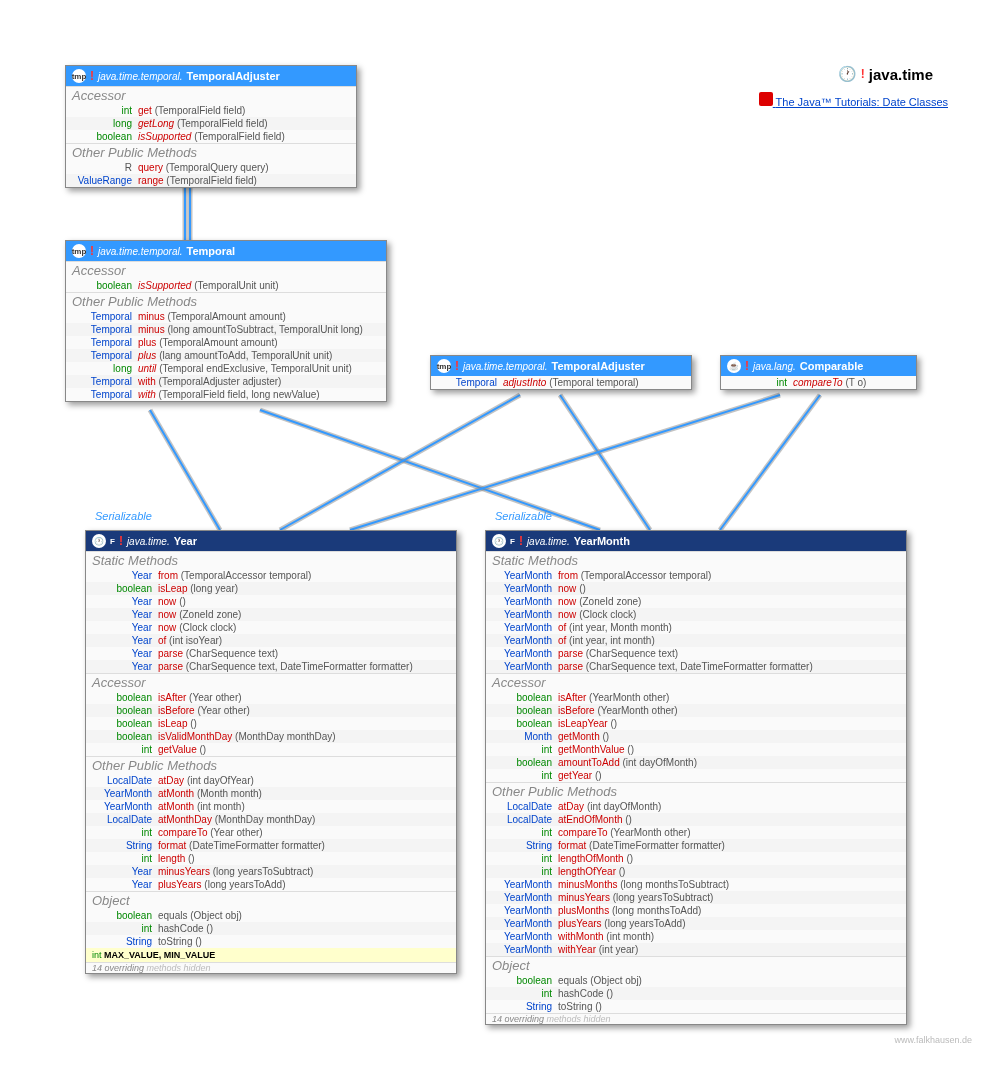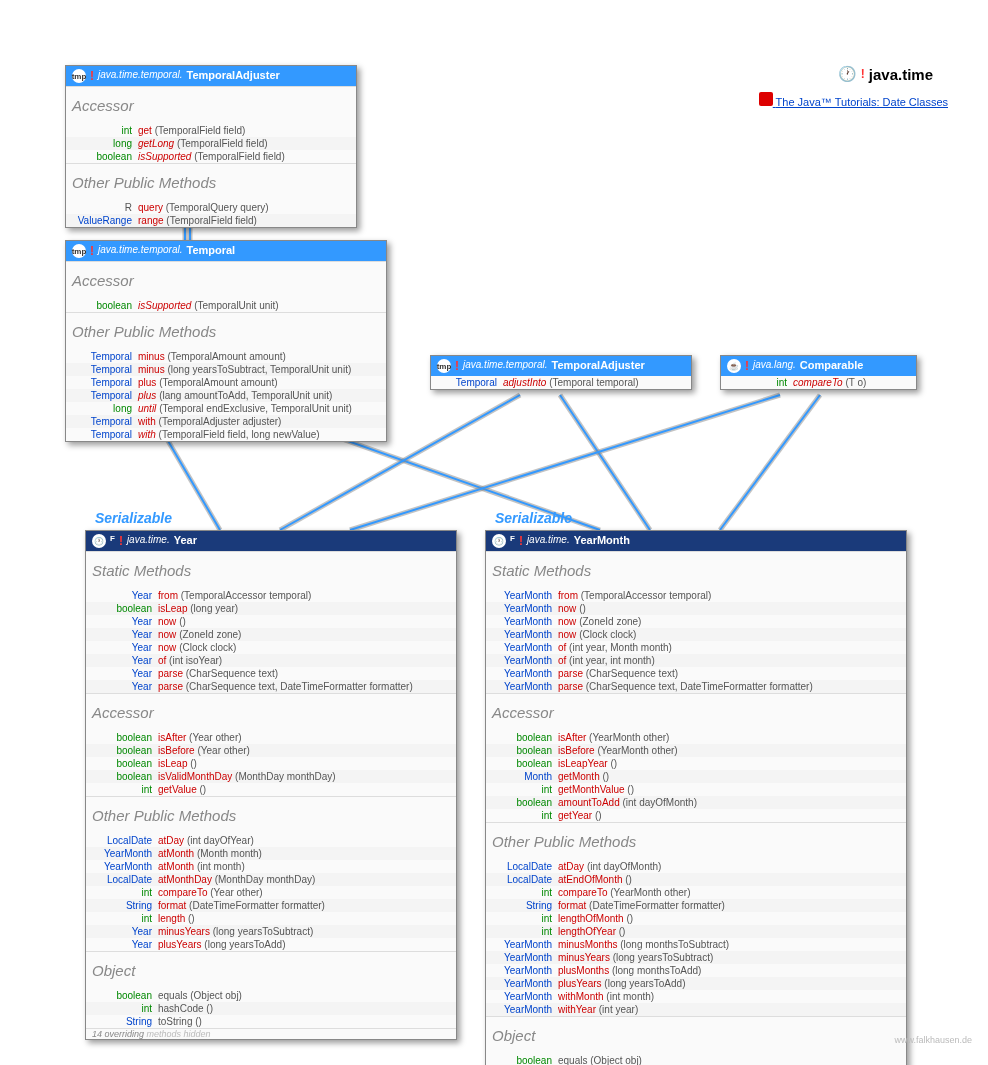--- a/index.html
+++ b/index.html
@@ -1,36 +1,36 @@
 <!DOCTYPE html>
 <html><head>
 <meta charset="utf-8">
 <style>
 body{margin:0;background:#fff;font-family:Verdana,Arial,sans-serif;font-size:10px;width:988px;height:1065px;position:relative}
 .box{position:absolute;border:1px solid #888;box-shadow:3px 3px 6px rgba(0,0,0,.4);background:#fafafa}
-.hdr{color:#fff;padding:3px 6px;display:flex;gap:4px;font-size:11px}
+.hdr{color:#fff;padding:3px 6px;display:flex;align-items:center;gap:4px;font-size:11px}
 .hdr-blue{background:#3399ff}
 .hdr-navy{background:#1a3a7a}
 .ico{width:14px;height:14px;border-radius:50%;background:#fff;display:inline-flex;align-items:center;justify-content:center;font-size:8px;color:#333;font-weight:bold}
 .bang{color:#ff3333;font-weight:bold;font-size:12px}
 .pkg{font-style:italic;font-size:10px}
 .cls{font-weight:bold}
-.sec{color:#888;font-style:italic;padding:10px 6px;font-size:15px;border-top:1px solid #ddd}
+.sec{color:#888;font-style:italic;padding:1px 6px;font-size:13px;border-top:1px solid #ddd}
 .row{display:flex;padding:0 6px;line-height:13px}
 .row:nth-child(even){background:#f4f4f4}
 .ret{width:60px;text-align:right;padding-right:6px}
 .nm{flex:1}
 .t-blue{color:#0044cc}
 .t-grn{color:#008800}
 .t-red{color:#cc0000}
 .t-gry{color:#555}
 .t-ita{font-style:italic}
 .ftr{color:#888;font-style:italic;padding:0 6px;border-top:1px solid #ddd;font-size:9px}
 .const{background:#ffffcc;padding:2px 6px;font-size:9px}
-.ser{position:absolute;color:#3399ff;font-weight:bold;font-style:italic;font-size:14px}
+.ser{position:absolute;color:#3399ff;font-weight:normal;font-style:italic;font-size:11px}
 svg{position:absolute;top:0;left:0;pointer-events:none}
 a.lnk{position:absolute;color:#0044cc;font-weight:normal;text-decoration:underline;font-size:11px}
 .watermark{position:absolute;color:#bbb;font-size:9px}
 .pkgttl{position:absolute;font-weight:bold;font-size:15px;display:flex;align-items:center;gap:4px}
 .oracle{width:14px;height:14px;background:#d00;border-radius:2px;display:inline-block}
 </style>
 </head>
 <body>
 
 <svg width="988" height="1065">
@@ -115,21 +115,21 @@
         </div>
       </div>
       <div class="sec">Other Public Methods</div>
       <div>
         <div class="row">
           <span class="ret t-blue">Temporal</span>
           <span class="nm"><span class="t-red">minus</span><span class="t-gry"> (TemporalAmount amount)</span></span>
         </div>
         <div class="row">
           <span class="ret t-blue">Temporal</span>
-          <span class="nm"><span class="t-red">minus</span><span class="t-gry"> (long yearsToSubtract, TemporalUnit unit)</span></span>
+          <span class="nm"><span class="t-red">minus</span><span class="t-gry"> (long amountToSubtract, TemporalUnit long)</span></span>
         </div>
         <div class="row">
           <span class="ret t-blue">Temporal</span>
           <span class="nm"><span class="t-red">plus</span><span class="t-gry"> (TemporalAmount amount)</span></span>
         </div>
         <div class="row">
           <span class="ret t-blue">Temporal</span>
           <span class="nm"><span class="t-red t-ita">plus</span><span class="t-gry"> (lang amountToAdd, TemporalUnit unit)</span></span>
         </div>
         <div class="row">
@@ -288,20 +288,21 @@
         </div>
         <div class="row">
           <span class="ret t-grn">int</span>
           <span class="nm"><span class="t-gry">hashCode</span><span class="t-gry"> ()</span></span>
         </div>
         <div class="row">
           <span class="ret t-blue">String</span>
           <span class="nm"><span class="t-gry">toString</span><span class="t-gry"> ()</span></span>
         </div>
       </div>
+      <div class="const"><span class="t-grn">int </span><b>MAX_VALUE, MIN_VALUE</b></div>
       <div class="ftr"><span>14 overriding</span><span style="color:#bbb"> methods hidden</span></div>
     </div>
     <div class="box" style="left: 485px; top: 530px; width: 420px;">
       <div class="hdr hdr-navy">
         <span class="ico">🕐</span>
         <span style="font-size:8px;font-weight:bold">F</span>
         <span class="bang">!</span>
         <span class="pkg">java.time.</span>
         <span class="cls">YearMonth</span>
       </div>

